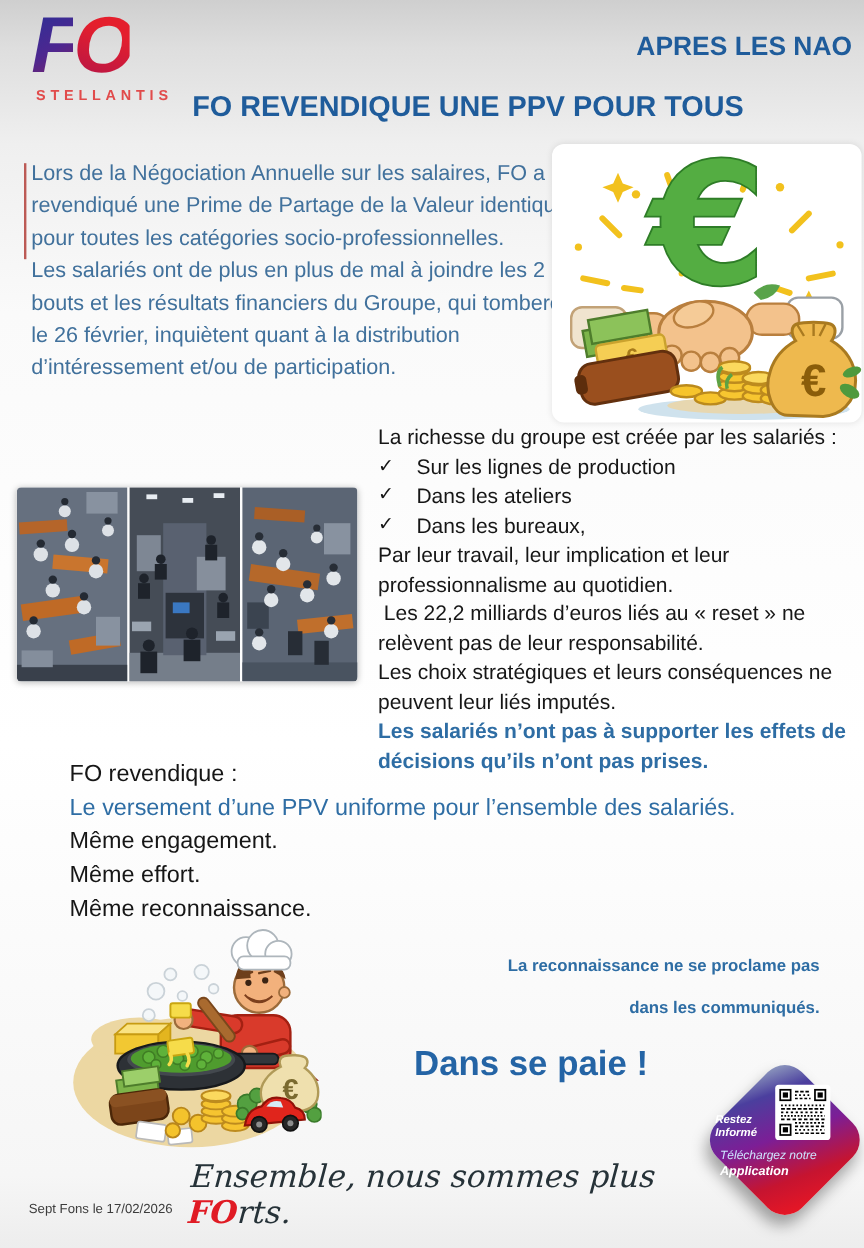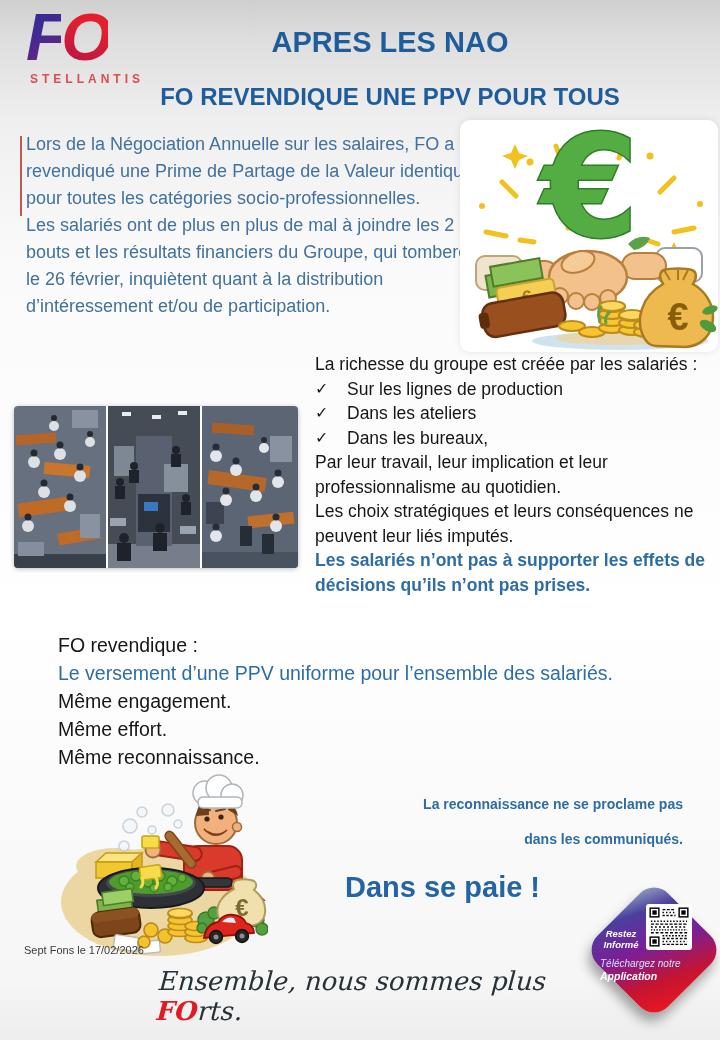--- a/index.html
+++ b/index.html
@@ -8,21 +8,21 @@
     position:relative;width:720px;height:1040px;overflow:hidden;
     background:linear-gradient(180deg,#cfcfcf 0px,#dedede 40px,#efefef 120px,#fafafa 260px,#ffffff 620px,#f6f6f6 980px,#ededed 1040px);
   }
   .abs{position:absolute;}
   
   .logo{left:26px;top:4px;font-style:italic;font-weight:800;font-size:66px;line-height:66px;letter-spacing:-5px;}
   .logo .f{background:linear-gradient(150deg,#2c2f96 10%,#4d2790 55%,#86215f 95%);-webkit-background-clip:text;background-clip:text;color:transparent;}
   .logo .o{background:linear-gradient(200deg,#e41f2d 35%,#c21840 75%,#8e1d5e 100%);-webkit-background-clip:text;background-clip:text;color:transparent;}
   .logo-sub{left:30px;top:72px;color:#e14b4b;font-size:12px;font-weight:bold;letter-spacing:4px;}
   .titlebox{left:70px;top:26px;width:640px;text-align:center;color:#1f5c9b;font-weight:bold;}
-  .title1{font-size:29px;}
+  .title1{font-size:22px;text-align:right;}
   .title2{font-size:24px;margin-top:24px;}
   
   .revbar{left:20px;top:136px;width:2px;height:80px;background:#bc5a55;}
   .intro{left:26px;top:131px;width:458px;color:#41719c;font-size:18px;line-height:27px;}
   .intro span{display:block;}
   
   .card{background:#ffffff;border-radius:10px;box-shadow:0 0 6px rgba(0,0,0,0.10);}
   .euroart{left:460px;top:120px;width:258px;height:232px;}
   .factory{left:14px;top:406px;width:284px;height:162px;border-radius:4px;overflow:hidden;box-shadow:0 1px 5px rgba(0,0,0,0.25);}
   .chefart{left:56px;top:770px;width:212px;height:194px;}
@@ -34,29 +34,29 @@
   .rich .hl{color:#2e6da4;font-weight:bold;}
   
   .revend{left:58px;top:631px;width:630px;font-size:19.5px;line-height:28px;color:#161616;}
   .revend .main{color:#2e6da4;font-weight:normal;}
   
   .recon{left:283px;top:787px;width:400px;color:#2e6da4;font-weight:bold;font-size:14px;line-height:35px;text-align:right;}
   .punch{left:345px;top:871px;color:#2464a5;font-weight:bold;font-size:29px;}
   
   .slogan{left:158px;top:966px;width:420px;font-family:"DejaVu Serif",serif;font-style:italic;font-size:26px;color:#263238;transform:skewX(-4deg);}
   .slogan .fo{color:#e01b24;font-weight:bold;}
-  .dateline{left:24px;top:944px;font-size:11px;color:#3c3c3c;}
+  .dateline{left:24px;top:1002px;font-size:11px;color:#3c3c3c;}
   
   .badge{left:588px;top:888px;width:132px;height:146px;}
   .badge-square{position:absolute;left:16px;top:12px;width:100px;height:100px;transform:rotate(45deg);border-radius:20px;
     background:linear-gradient(115deg,#9fb0c6 0%,#4b3f9e 20%,#7c1e96 47%,#c61430 75%,#ee1722 100%);
     box-shadow:4px 8px 12px rgba(0,0,0,0.35);}
   .badge-content{position:absolute;inset:0;}
   .badge-qr{position:absolute;left:58px;top:16px;width:46px;height:46px;background:#ffffff;border-radius:3px;padding:2px;box-sizing:border-box;}
-  .badge-t1{position:absolute;left:8px;top:40px;width:50px;text-align:center;color:#ffffff;font-size:9.5px;font-style:italic;font-weight:bold;line-height:11px;}
+  .badge-t1{position:absolute;left:8px;top:40px;width:50px;text-align:left;color:#ffffff;font-size:9.5px;font-style:italic;font-weight:bold;line-height:11px;}
   .badge-t2{position:absolute;left:12px;top:70px;width:108px;text-align:left;color:#cfe4ff;font-size:10px;font-style:italic;line-height:12px;}
   .badge-t2 .b2b{color:#ffffff;font-weight:bold;font-size:10.5px;}
 </style>
 </head>
 <body>
 
 <div id="page">
 
   <div class="abs logo"><span class="f">F</span><span class="o">O</span></div>
   <div class="abs logo-sub">STELLANTIS</div>
@@ -266,20 +266,21 @@
     </div>
     <div class="bullet">
       <span class="chk">✓</span>
       <span>Dans les ateliers</span>
     </div>
     <div class="bullet">
       <span class="chk">✓</span>
       <span>Dans les bureaux,</span>
     </div>
     <p>Par leur travail, leur implication et leur professionnalisme au quotidien.</p>
+    <p> Les 22,2 milliards d’euros liés au « reset » ne relèvent pas de leur responsabilité.</p>
     <p>Les choix stratégiques et leurs conséquences ne peuvent leur liés imputés.</p>
     <p class="hl">Les salariés n’ont pas à supporter les effets de décisions qu’ils n’ont pas prises.</p>
   </div>
 
   <div class="abs revend">
     <div>FO revendique :</div>
     <div class="main">Le versement d’une PPV uniforme pour l’ensemble des salariés.</div>
     <div>Même engagement.</div>
     <div>Même effort.</div>
     <div>Même reconnaissance.</div>

